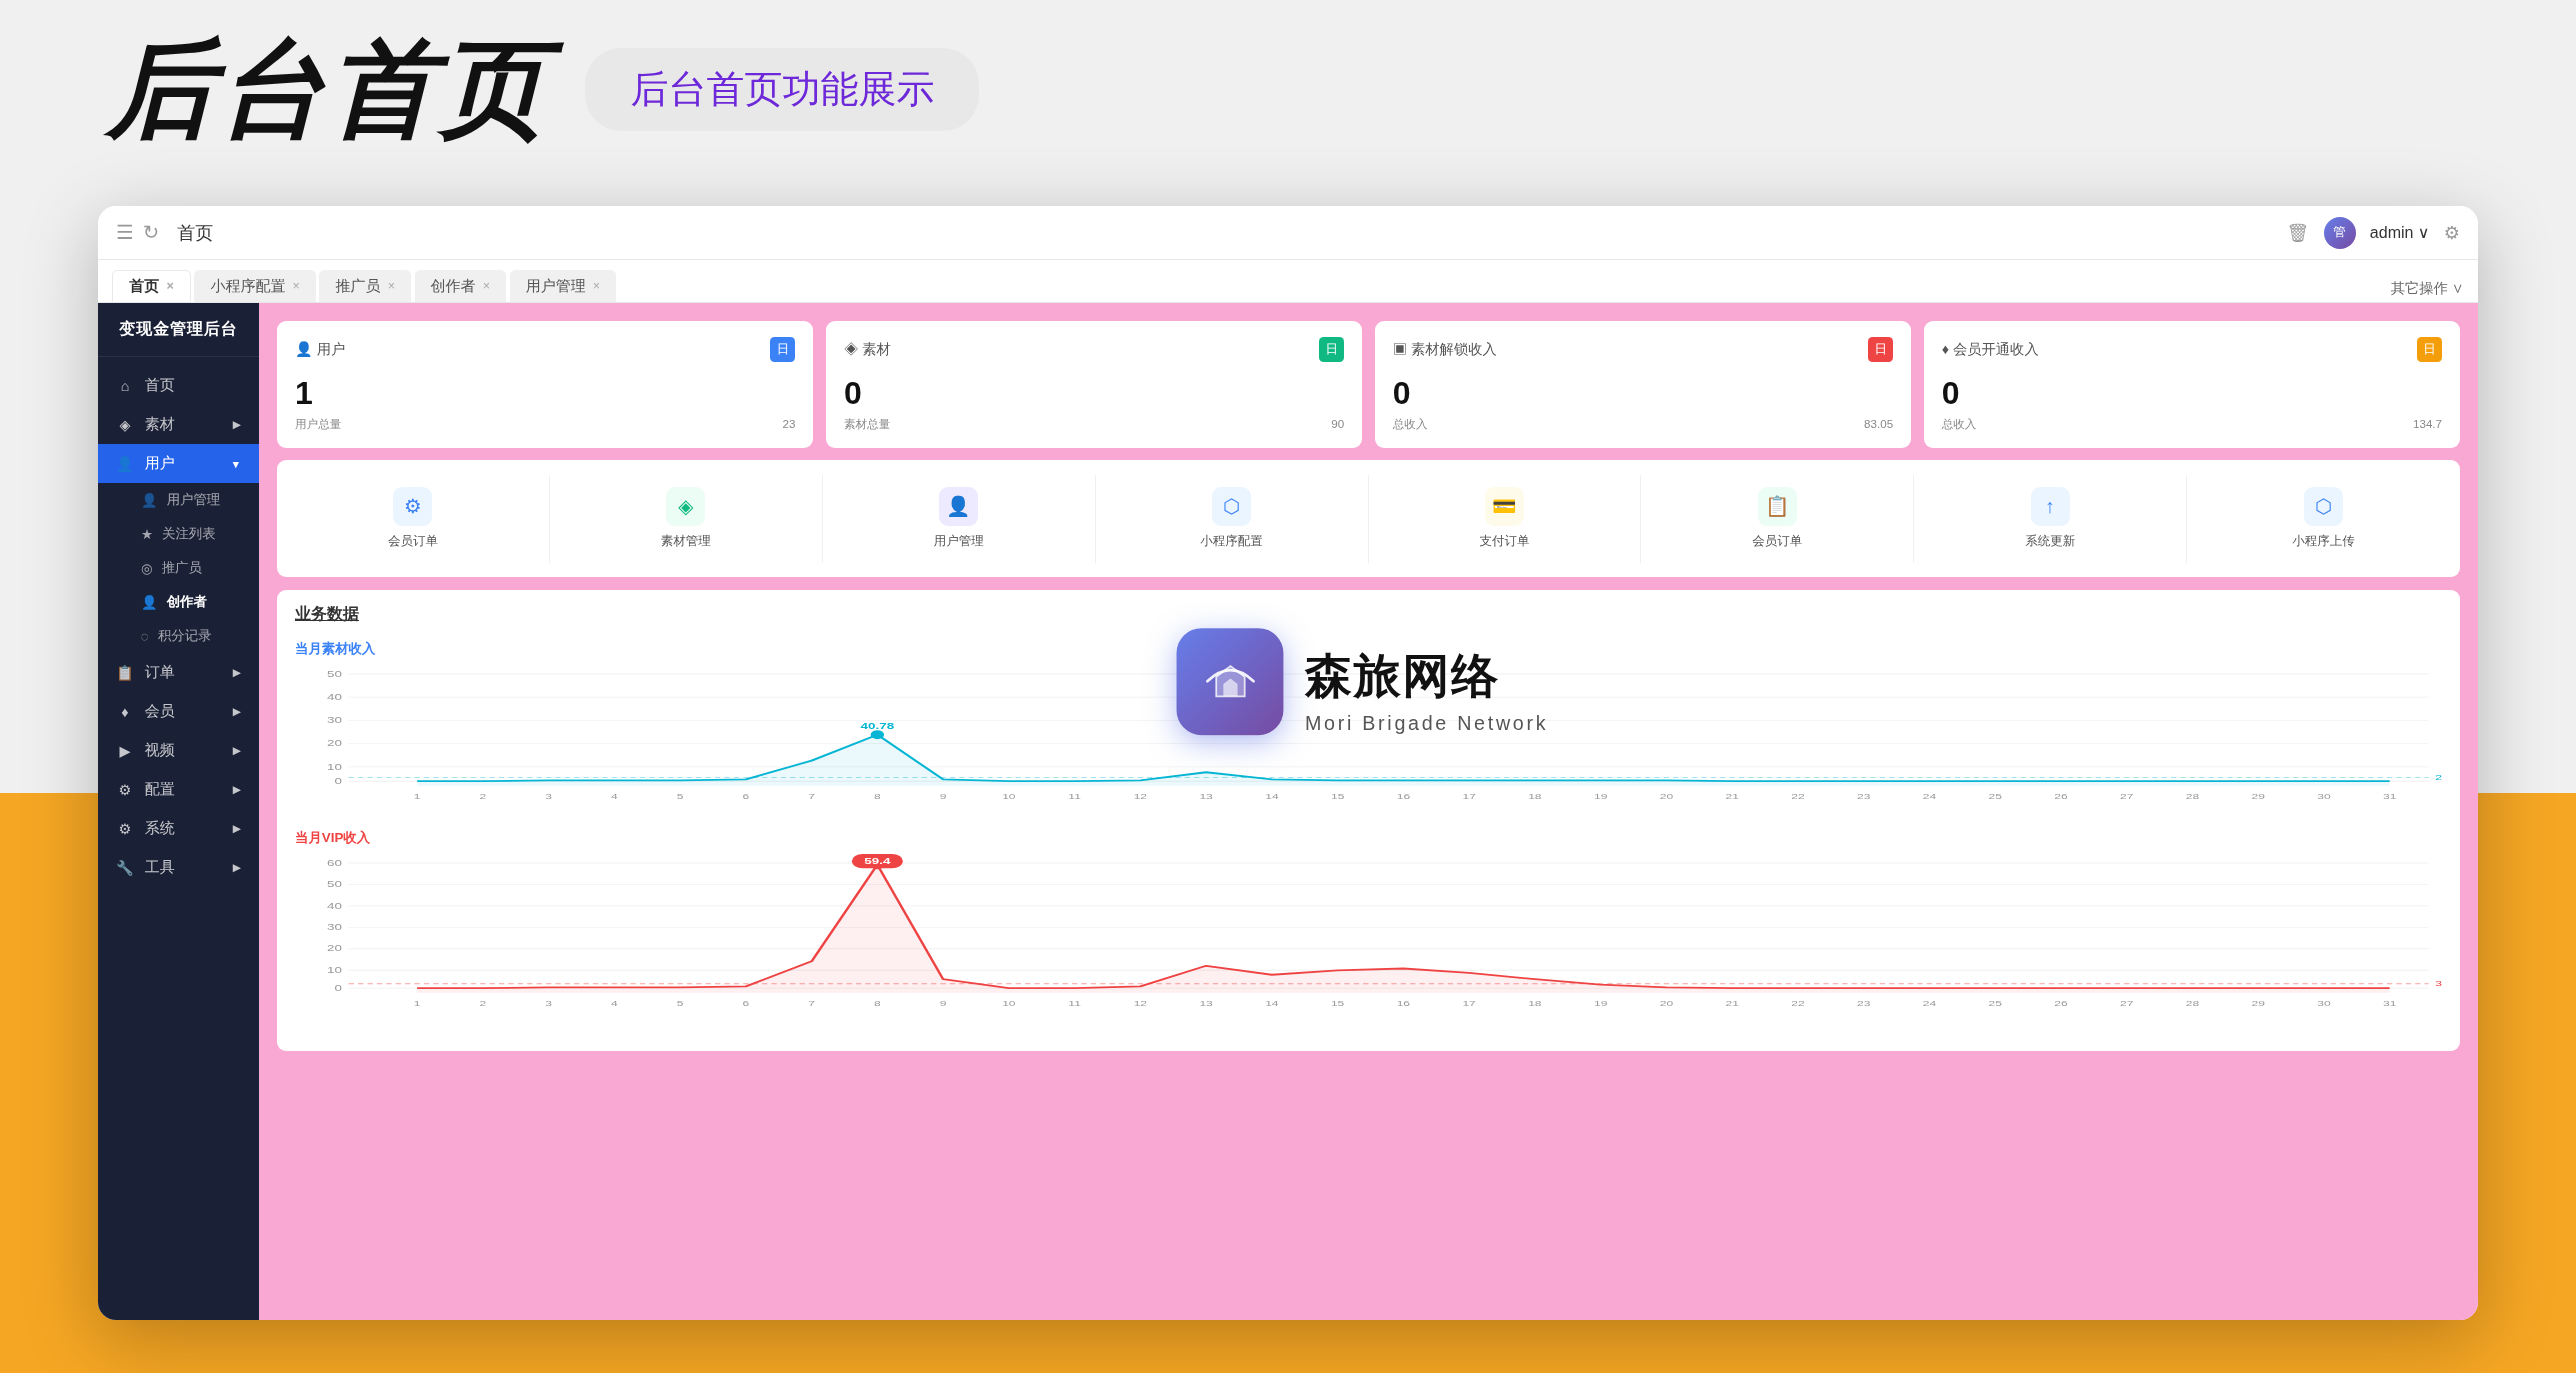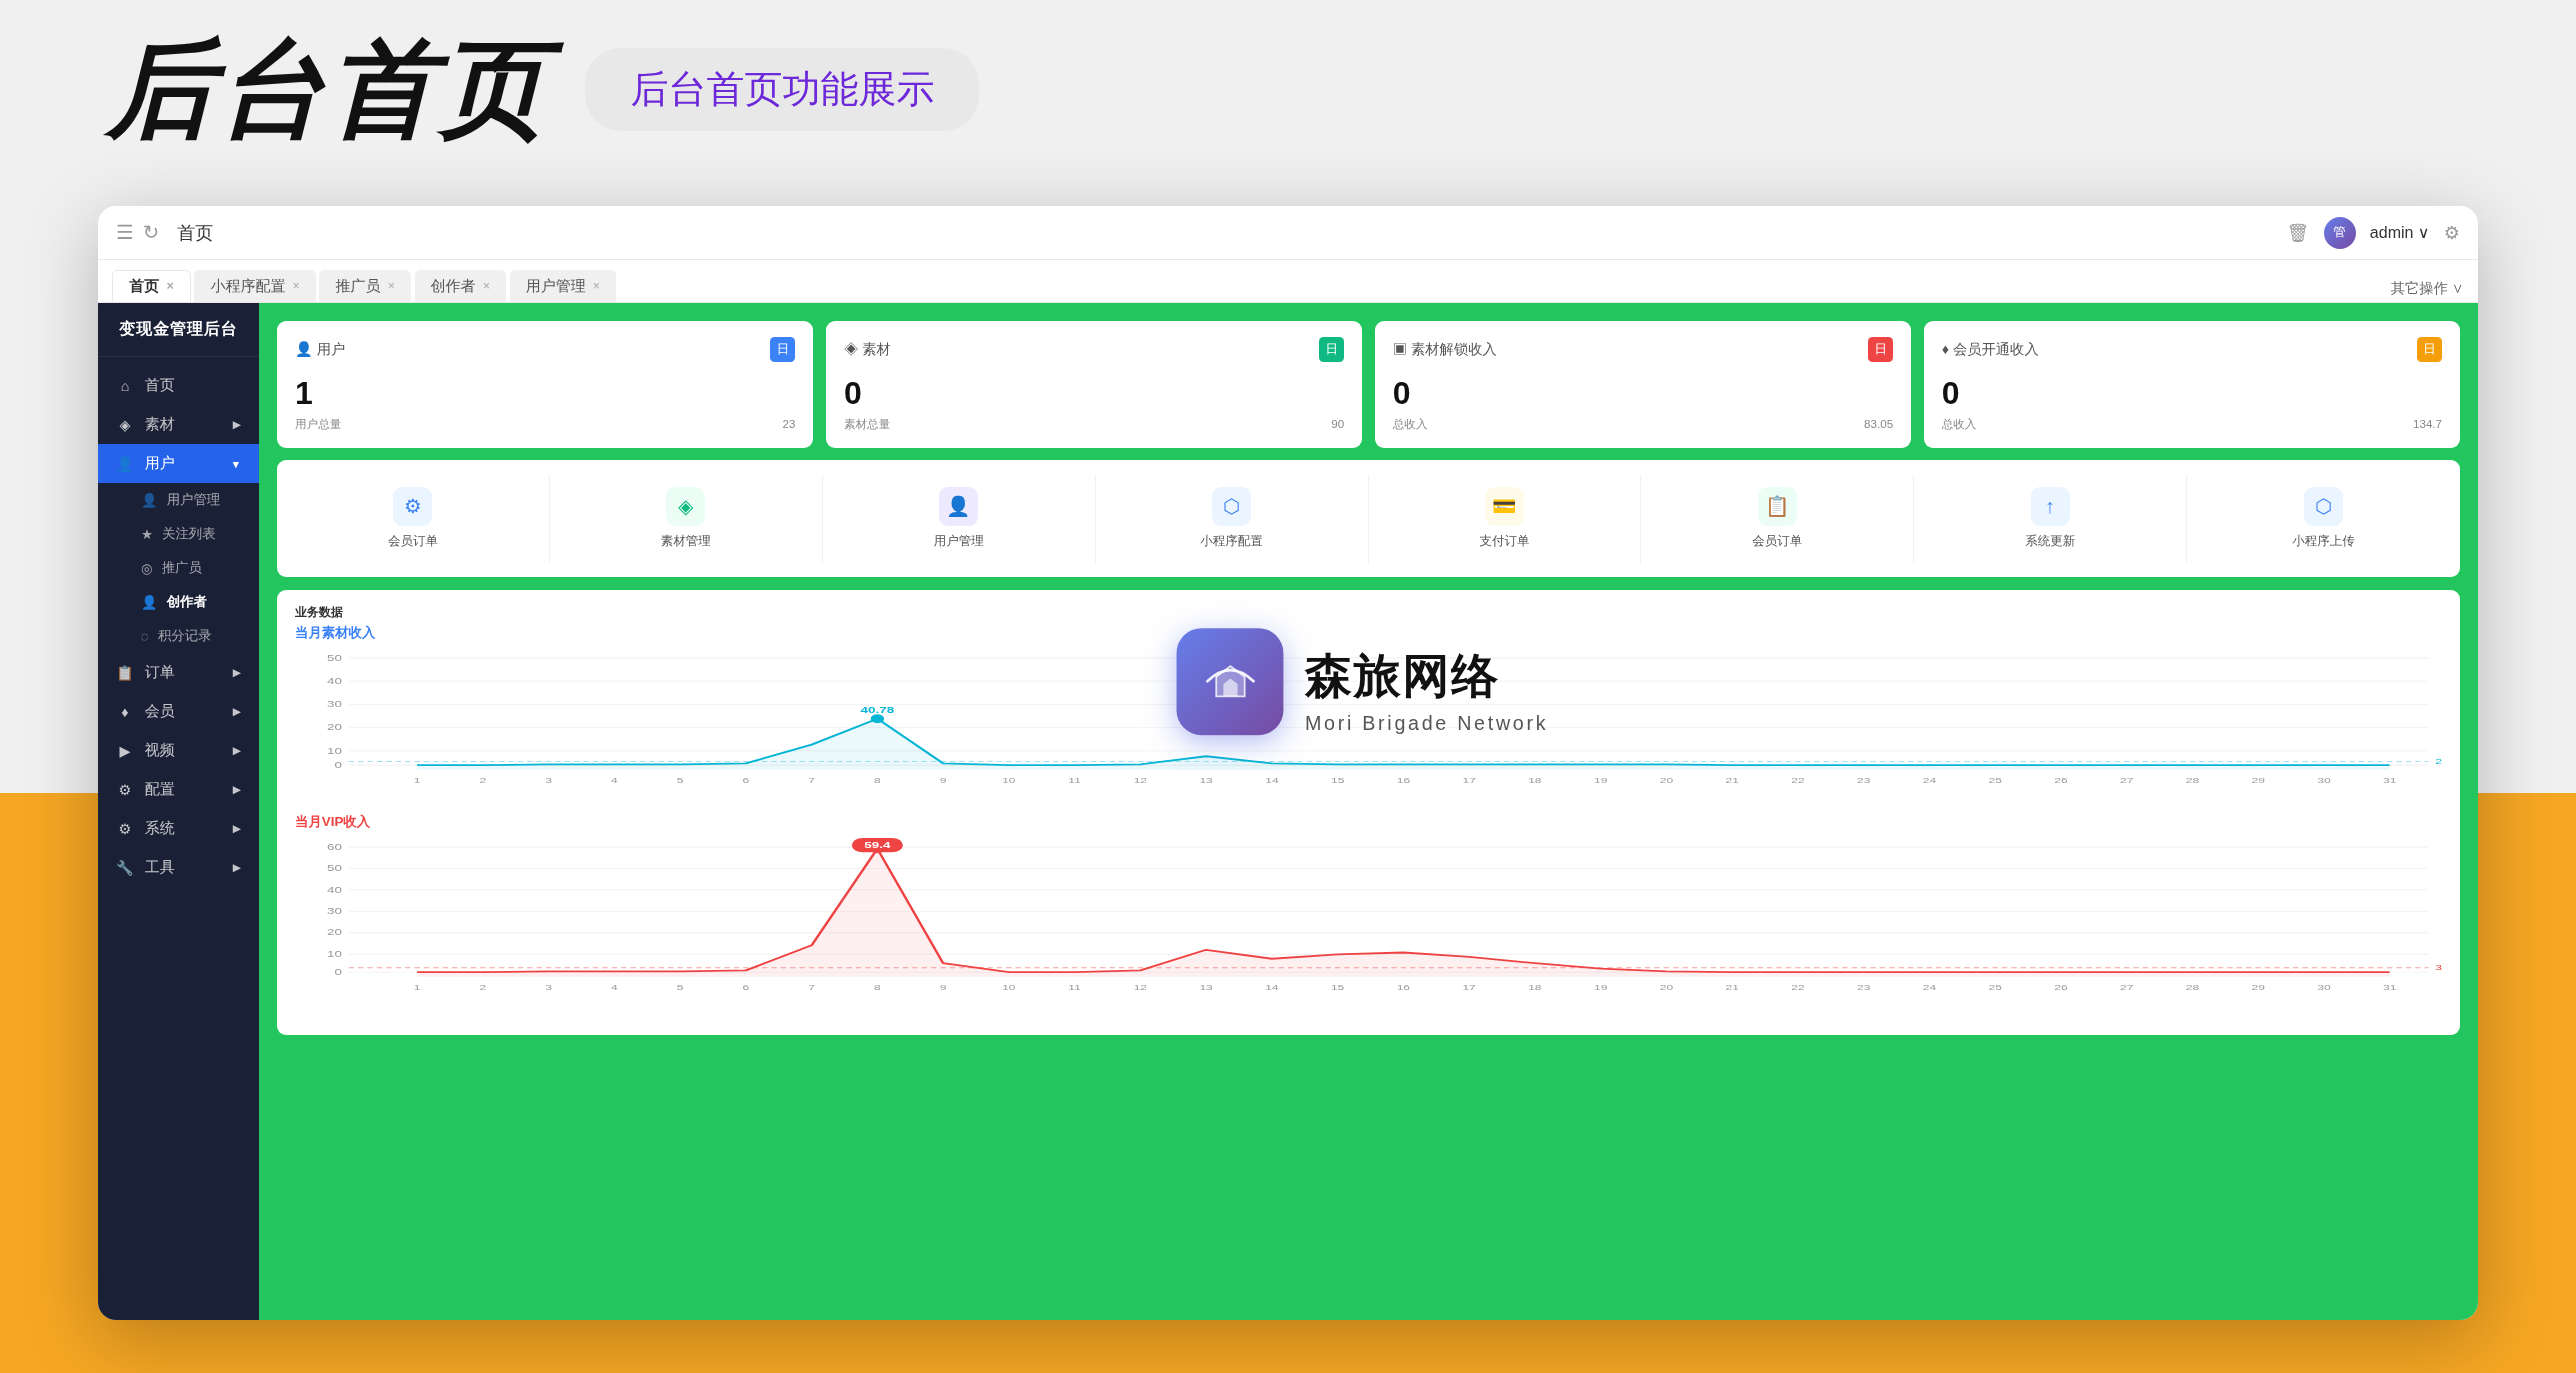--- a/index.html
+++ b/index.html
@@ -234,21 +234,21 @@
       cursor: pointer;
       gap: 9px;
     }
     .nav-sub-item.active { color: #fff; }
 
     
     .main-content {
       flex: 1;
       overflow-y: auto;
       padding: 18px;
-      background: #22c55e;
+      background: #f9a8d4;
     }
     .main-content::-webkit-scrollbar { width: 5.4px; }
     .main-content::-webkit-scrollbar-thumb { background: #ccc; border-radius: 2.7px; }
 
     
     .stats-row {
       display: grid;
       grid-template-columns: repeat(4, 1fr);
       gap: 12.5px;
       margin-bottom: 12.5px;
@@ -333,24 +333,25 @@
       color: #555;
     }
 
     
     .biz-section {
       background: #fff;
       border-radius: 9px;
       padding: 14.3px 18px;
     }
     .biz-title {
-      font-size: 12px;
+      font-size: 16px;
       font-weight: 600;
       color: #333;
-      margin-bottom: 3px;
+      margin-bottom: 15px;
+      text-decoration: underline;
     }
 
     .chart-section {
       margin-bottom: 18px;
     }
     .chart-title {
       font-size: 13.4px;
       color: #3b82f6;
       font-weight: 600;
       margin-bottom: 7.2px;

